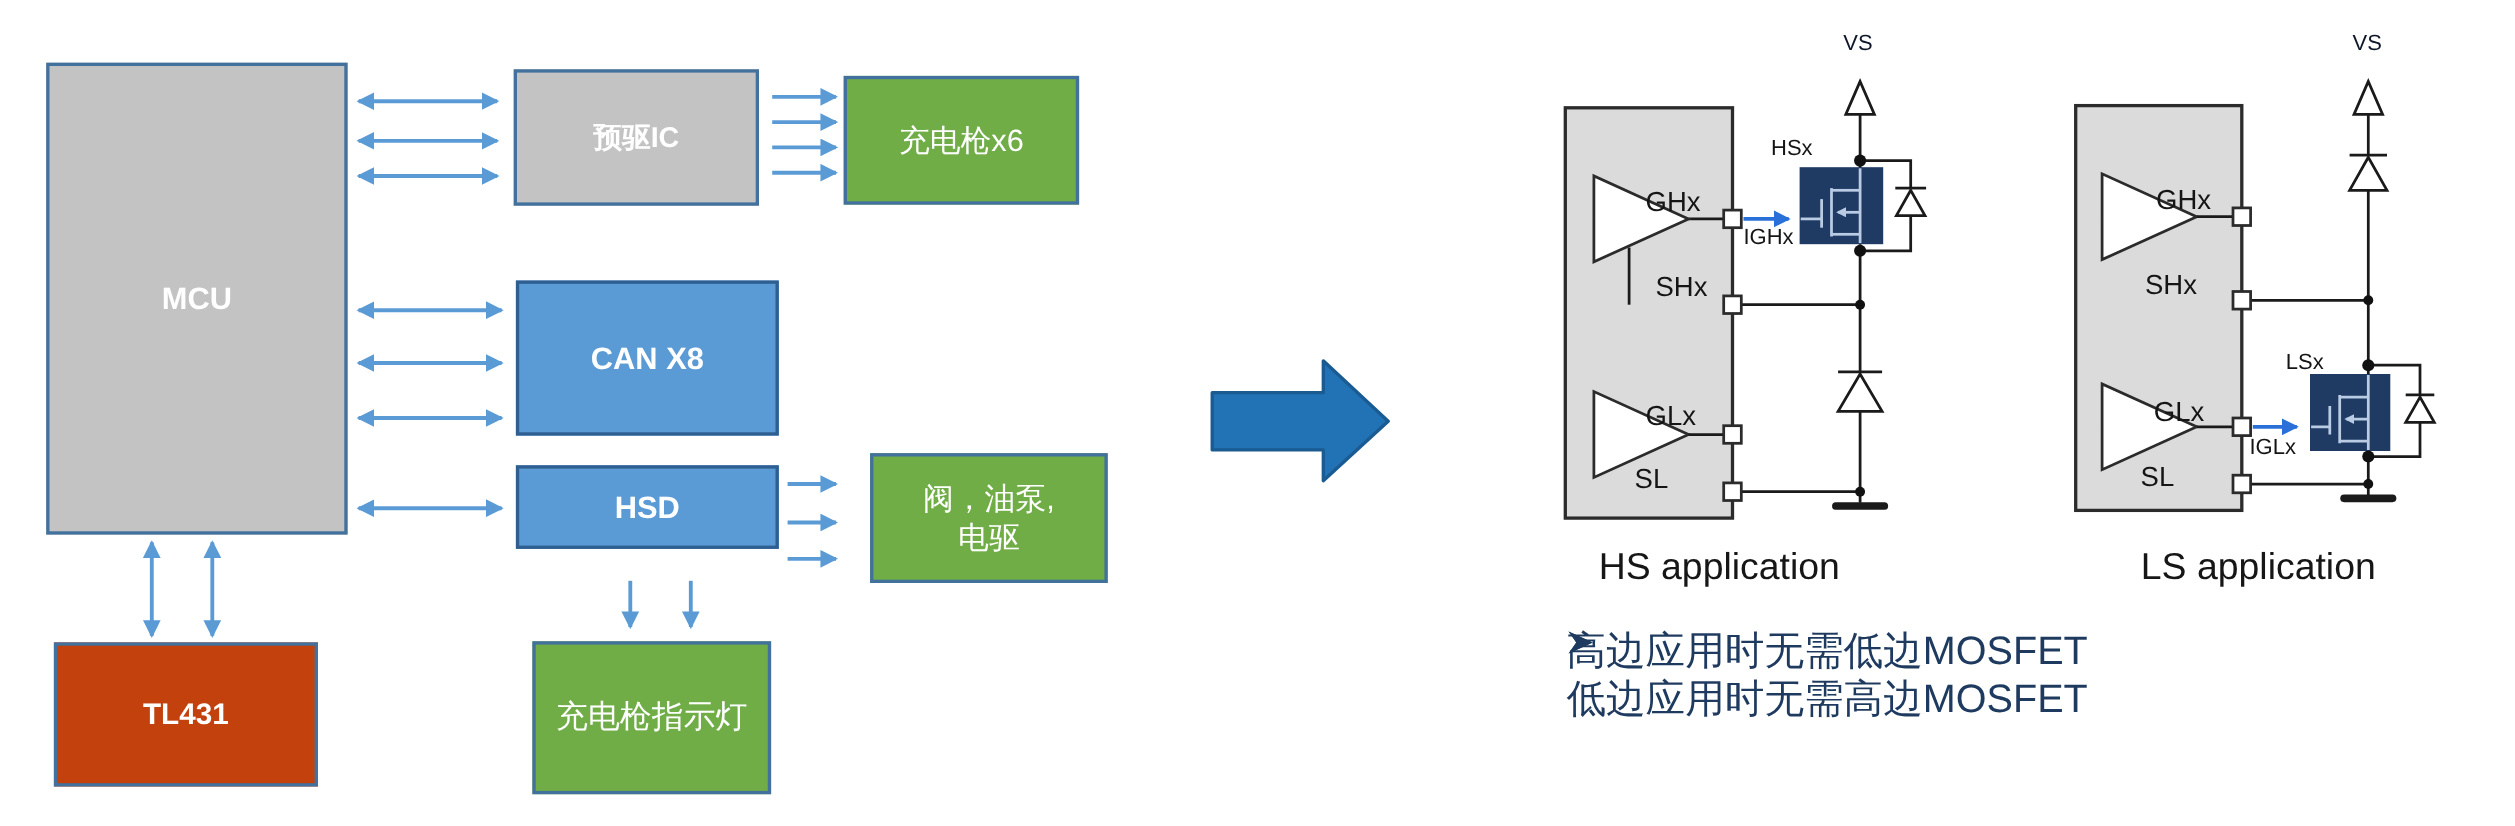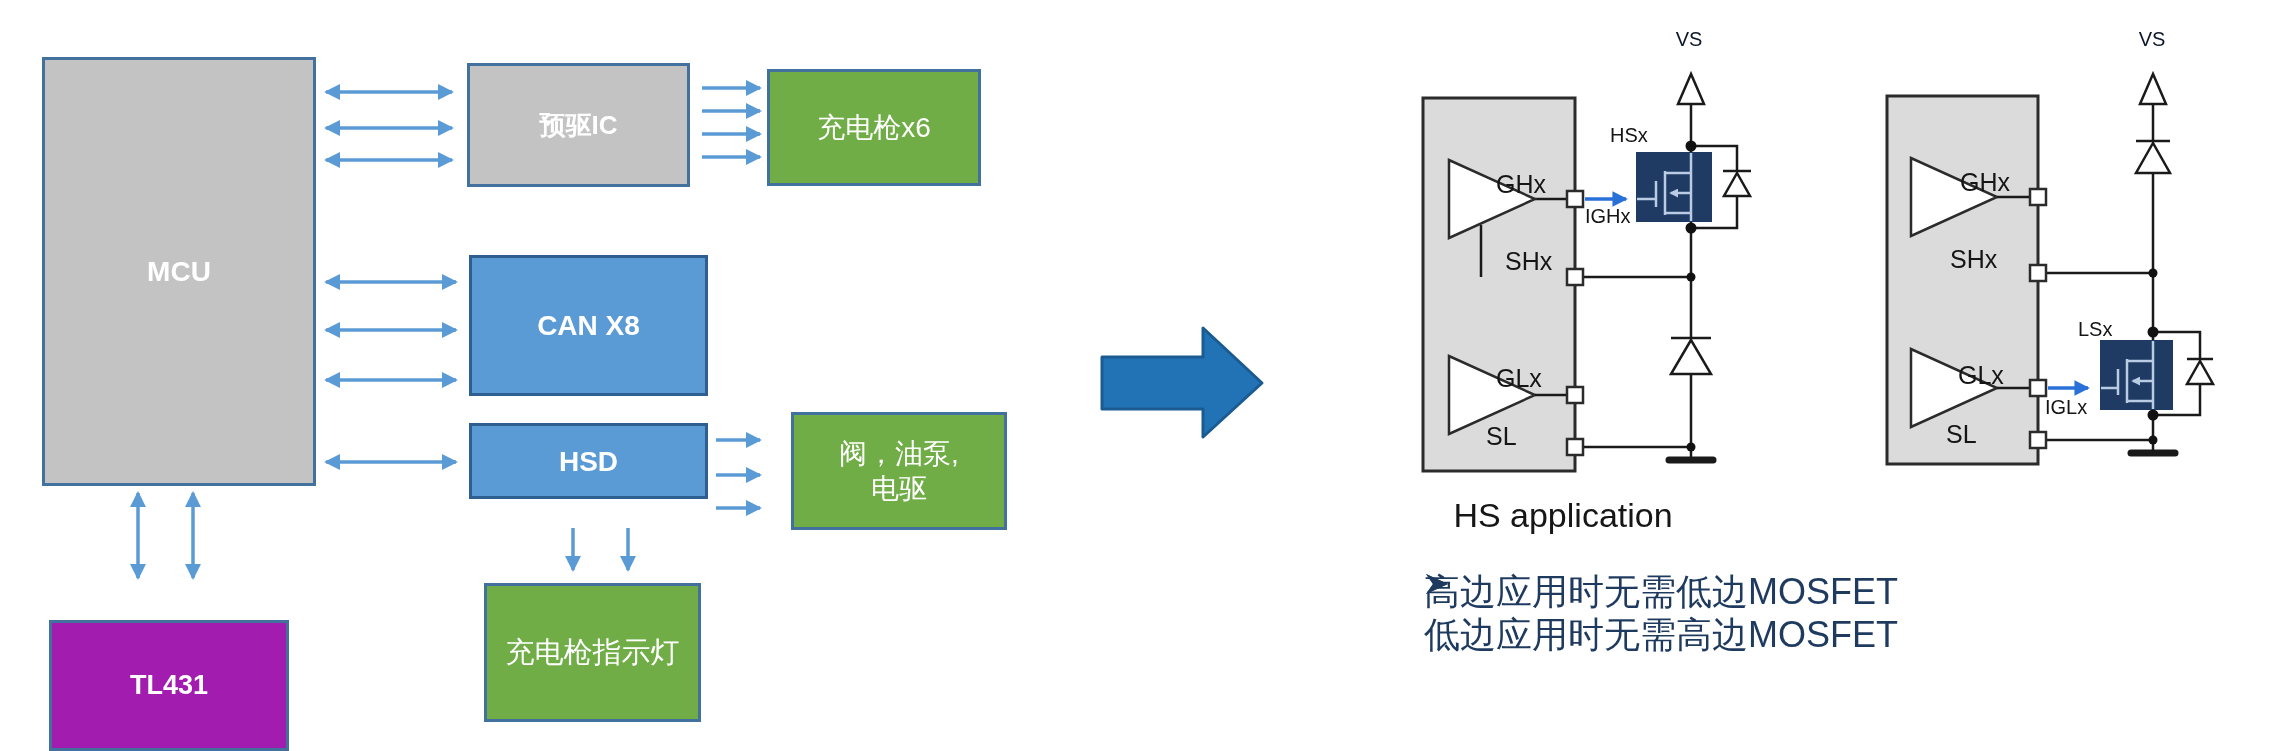--- a/index.html
+++ b/index.html
@@ -4,21 +4,21 @@
 <style>
   html,body{margin:0;padding:0;background:#fff;}
   #canvas{position:relative;width:2286px;height:751px;background:#ffffff;overflow:hidden;
           font-family:"Liberation Sans","DejaVu Sans",sans-serif;}
   svg{position:absolute;left:0;top:0;}
   .box{position:absolute;box-sizing:border-box;display:flex;align-items:center;justify-content:center;
        text-align:center;color:#ffffff;font-weight:700;line-height:1.25;}
   .gray{background:#C3C3C3;border:3px solid #41719C;}
   .blue{background:#5B9BD5;border:3px solid #2F5E91;}
   .green{background:#70AD47;border:3px solid #41719C;font-weight:400;}
-  .orange{background:#a21caf;border:3px solid #41719C;margin-top:36px;}
+  .orange{background:#c2410c;border:3px solid #41719C;}
   .adcref{position:absolute;left:46px;top:365px;width:156px;height:52px;background:#ffffff;color:#111;
           font-weight:600;font-size:22px;display:flex;align-items:center;justify-content:center;}
   .f28{font-size:28px;} .f26{font-size:26px;} .f27{font-size:27px;} .f29{font-size:29px;}
   .pinlab{position:absolute;width:80px;text-align:left;font-size:25px;color:#151515;font-weight:400;}
   .smlab{position:absolute;font-size:20px;color:#151515;font-weight:500;}
   .vslab{position:absolute;width:60px;text-align:center;font-size:20px;color:#0f172a;font-weight:500;}
   .ctitle{position:absolute;width:300px;text-align:center;font-size:34px;color:#161616;}
   .bullets{position:absolute;left:1424px;top:570px;color:#1E3A5F;font-size:36px;line-height:43px;}
   .brow{display:flex;align-items:center;gap:14px;}
   .bicon{flex:0 0 auto;}
@@ -228,20 +228,21 @@
 <div class="smlab" style="left:1585px;top:205px;">IGHx</div>
 <div class="ctitle" style="left:1413px;top:496px;">HS application</div>
 
 <div class="vslab" style="left:2122px;top:28px;">VS</div>
 <div class="pinlab" style="left:1960px;top:168px;">GHx</div>
 <div class="pinlab" style="left:1950px;top:245px;">SHx</div>
 <div class="pinlab" style="left:1958px;top:361px;">GLx</div>
 <div class="pinlab" style="left:1946px;top:420px;">SL</div>
 <div class="smlab" style="left:2078px;top:318px;">LSx</div>
 <div class="smlab" style="left:2045px;top:396px;">IGLx</div>
+<div class="ctitle" style="left:1903px;top:496px;">LS application</div>
 
 <div class="bullets">
   <div class="brow">
     <svg class="bicon" width="26" height="28" viewBox="0 0 26 28">
       <path d="M2,4 L24,14 L2,24 L9,14 z" fill="#1E3A5F"></path>
     </svg>
     <span>高边应用时无需低边MOSFET</span>
   </div>
   <div class="brow">
     <svg class="bicon" width="26" height="28" viewBox="0 0 26 28">

